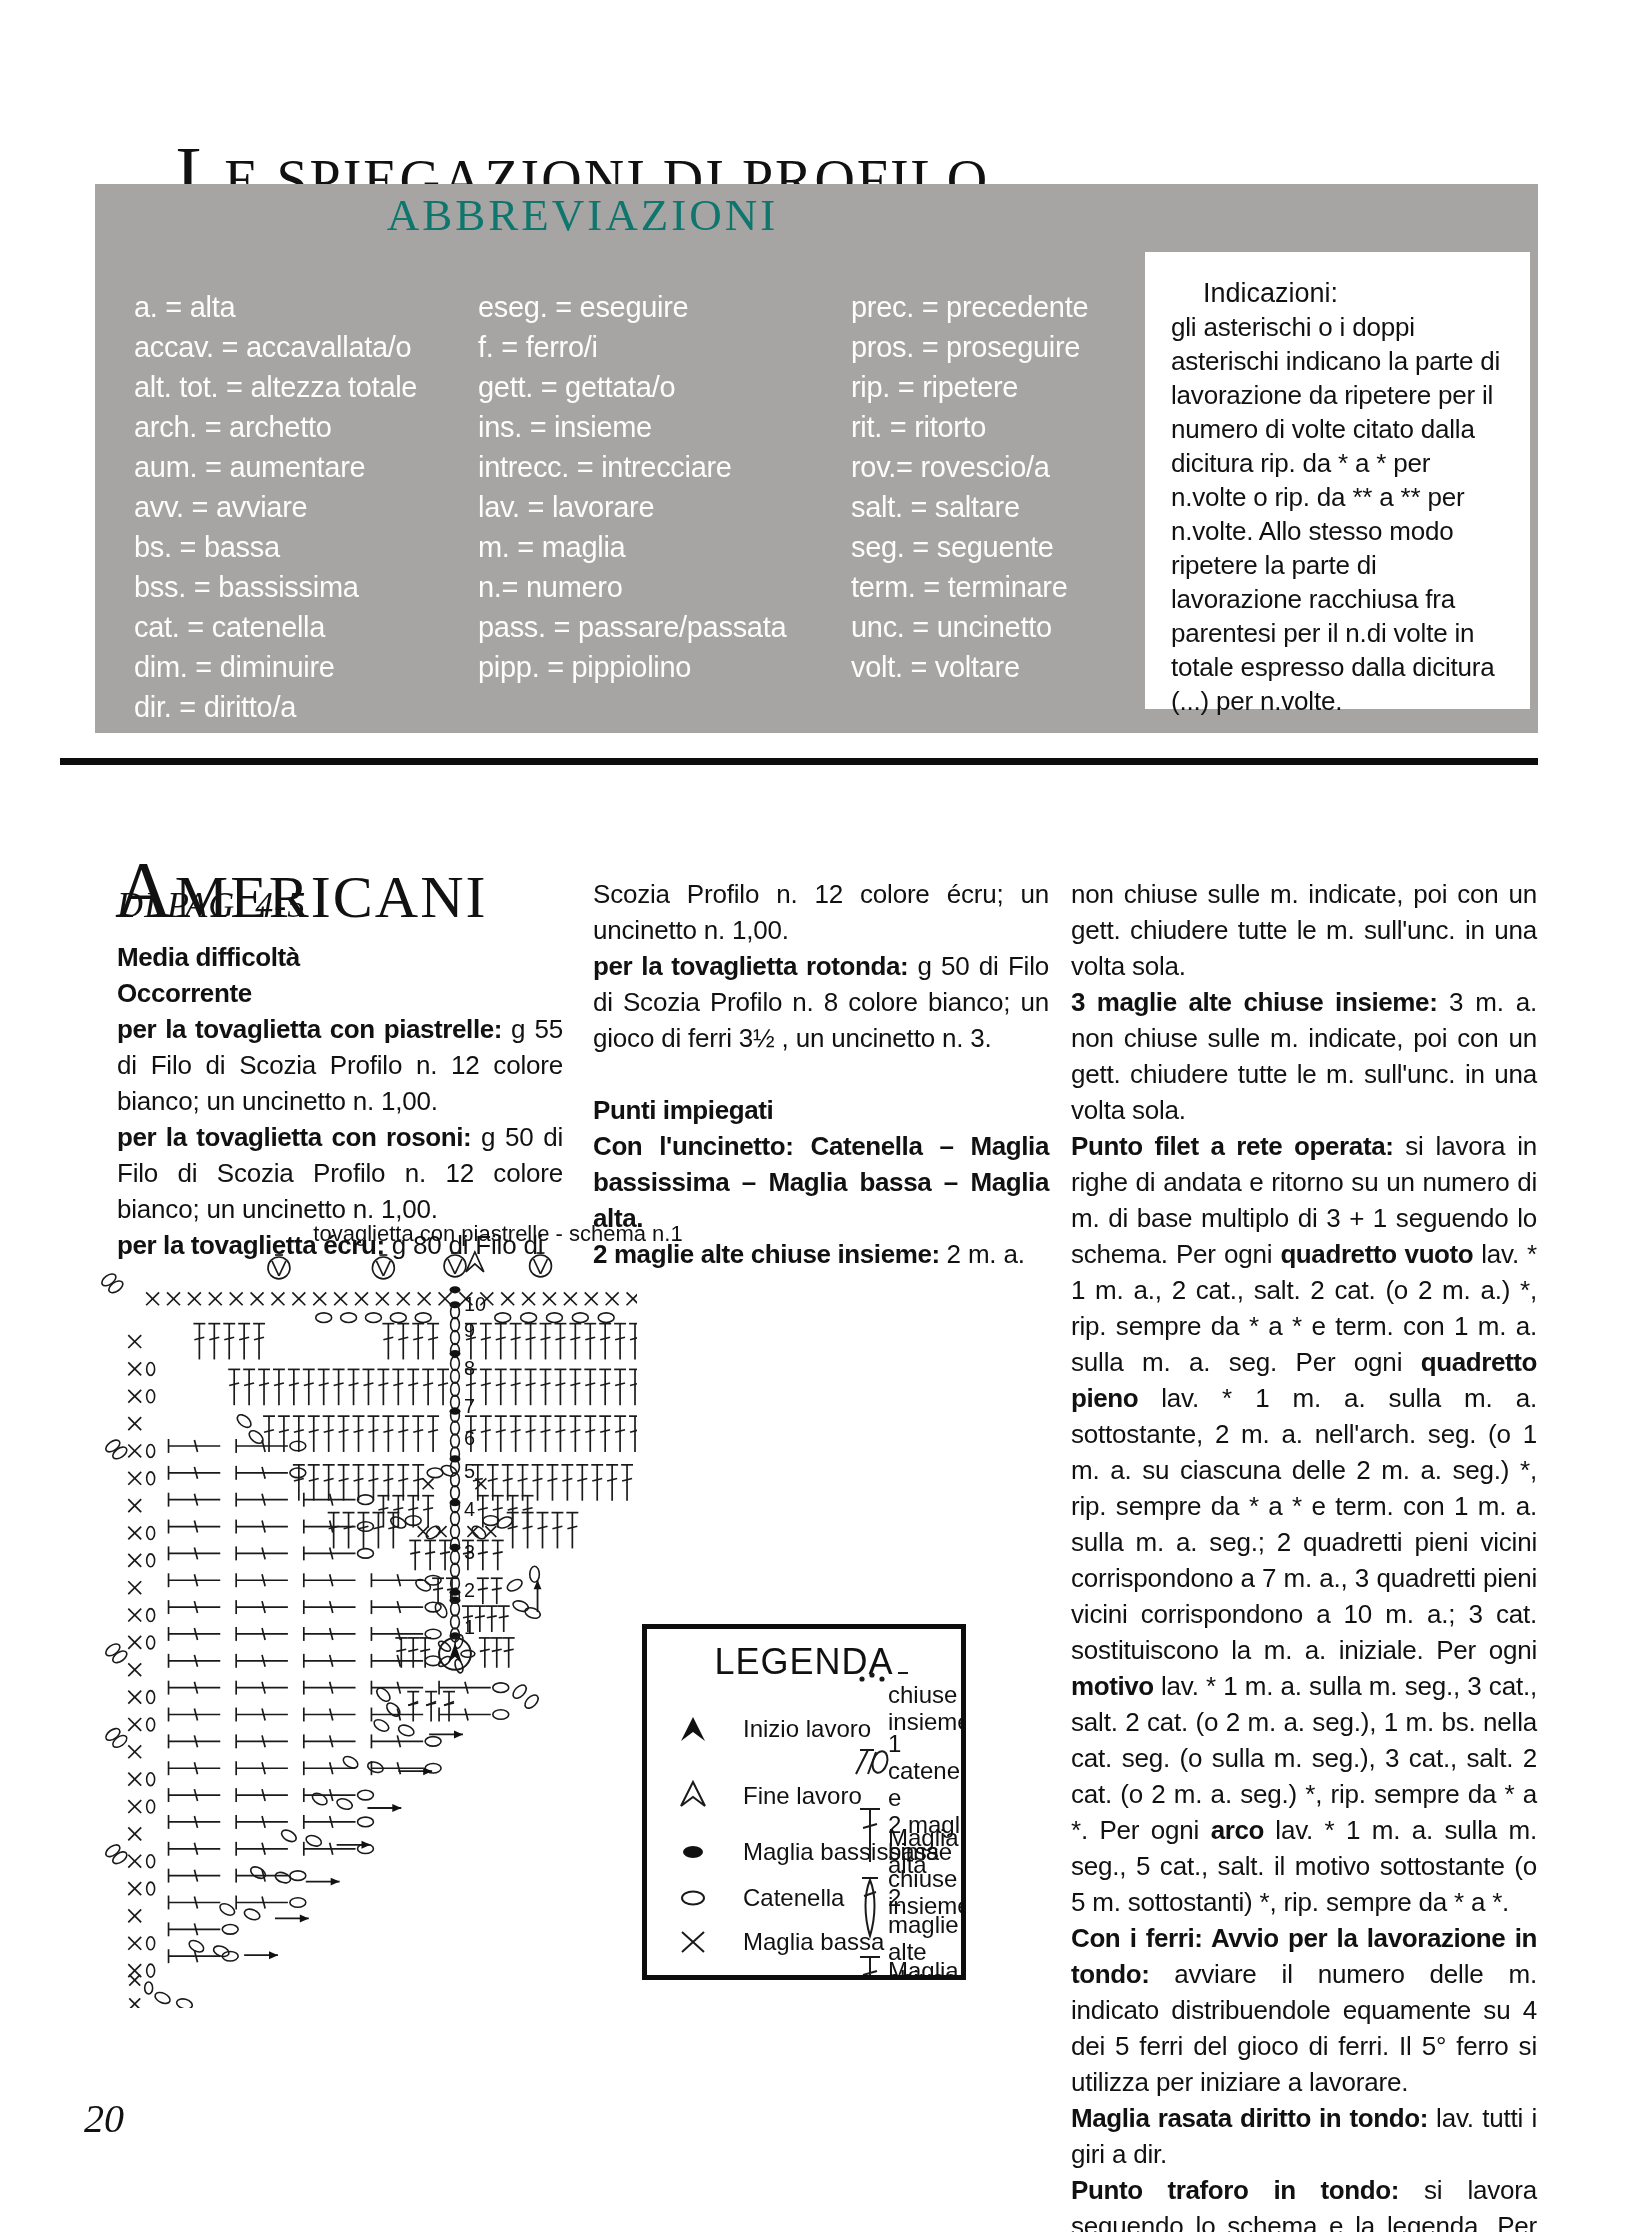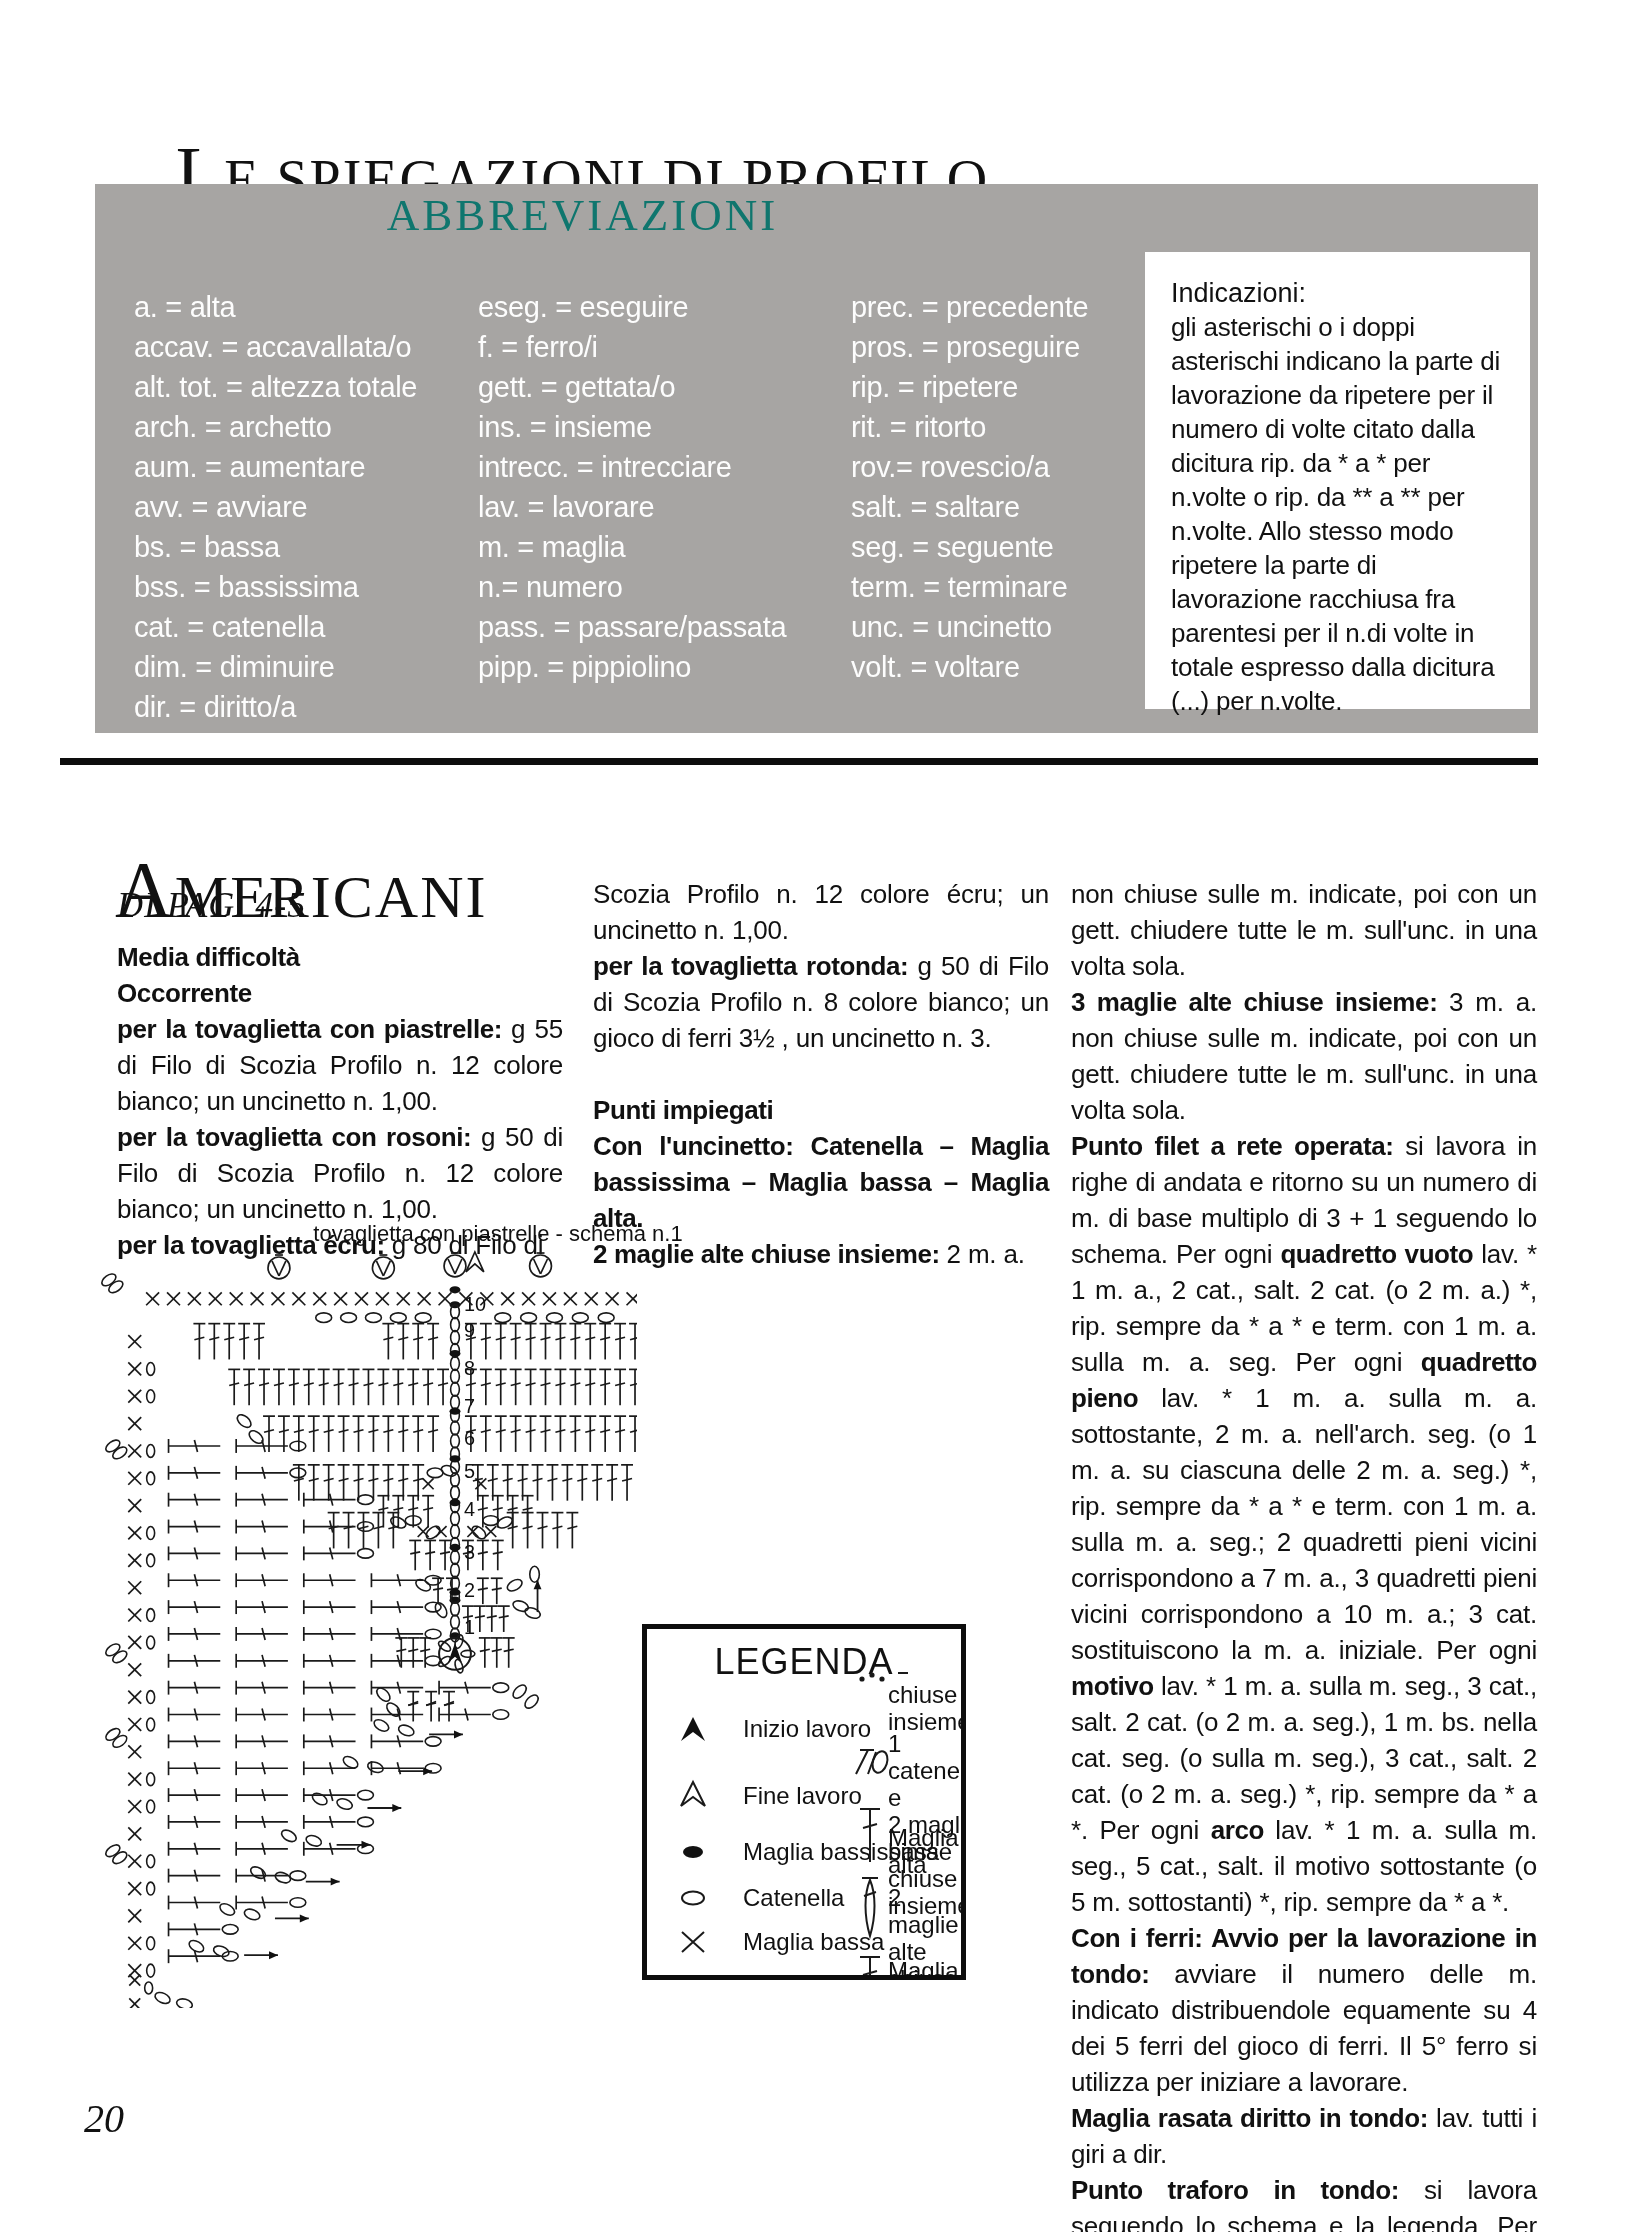--- a/index.html
+++ b/index.html
@@ -12,21 +12,21 @@
   #main-title::first-letter{font-size:76px;}
   #gray-panel{position:absolute;left:95px;top:184px;width:1443px;height:549px;background:#a7a5a3;}
   #abbr-title{position:absolute;left:95px;top:189px;width:975px;text-align:center;color:#0f766e;
       font-family:"Liberation Serif","DejaVu Serif",serif;font-size:45px;letter-spacing:3px;
       text-transform:uppercase;font-weight:400;}
   .abbr-col{position:absolute;top:287px;width:343px;color:#fdfdfd;font-size:29px;line-height:40px;
       letter-spacing:-0.3px;white-space:nowrap;}
   #abbr-col1{left:134px;} #abbr-col2{left:478px;} #abbr-col3{left:851px;}
   #indicazioni-box{position:absolute;left:1145px;top:252px;width:385px;height:457px;background:#fff;
       box-sizing:border-box;padding:24px 24px 0 26px;}
-  #indicazioni-title{font-size:27px;line-height:34px;}
+  #indicazioni-title{font-size:27px;line-height:34px;margin-left:32px;}
   #indicazioni-body{font-size:26px;line-height:34px;letter-spacing:-0.2px;}
   #rule{position:absolute;left:60px;top:758px;width:1478px;height:7px;background:#0d0d0d;}
   
   #section-title{position:absolute;left:115px;top:798px;
       font-family:"Liberation Serif","DejaVu Serif",serif;font-size:60px;line-height:1.05;
       letter-spacing:2px;text-transform:uppercase;font-weight:400;}
   #section-title::first-letter{font-size:80px;}
   #section-subtitle{position:absolute;left:117px;top:884px;
       font-family:"Liberation Serif","DejaVu Serif",serif;font-style:italic;font-size:36px;letter-spacing:1px;}
   .body-col{position:absolute;font-size:26px;line-height:36px;letter-spacing:-0.2px;text-align:justify;}

